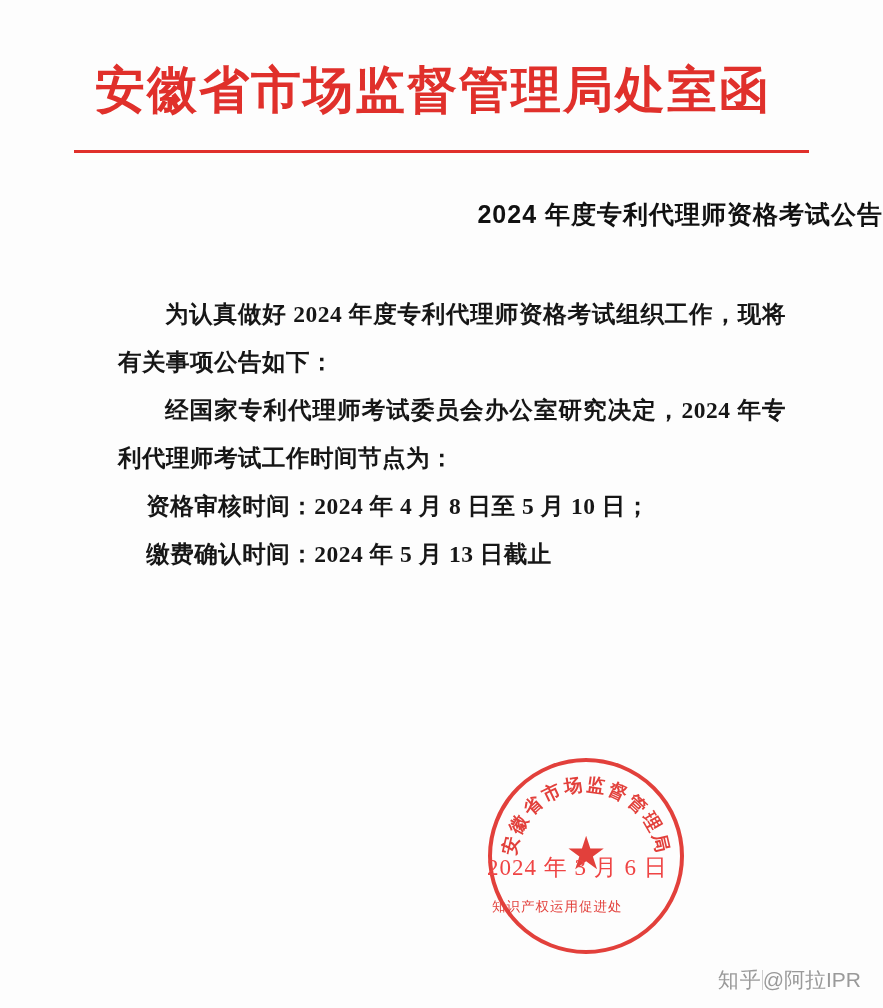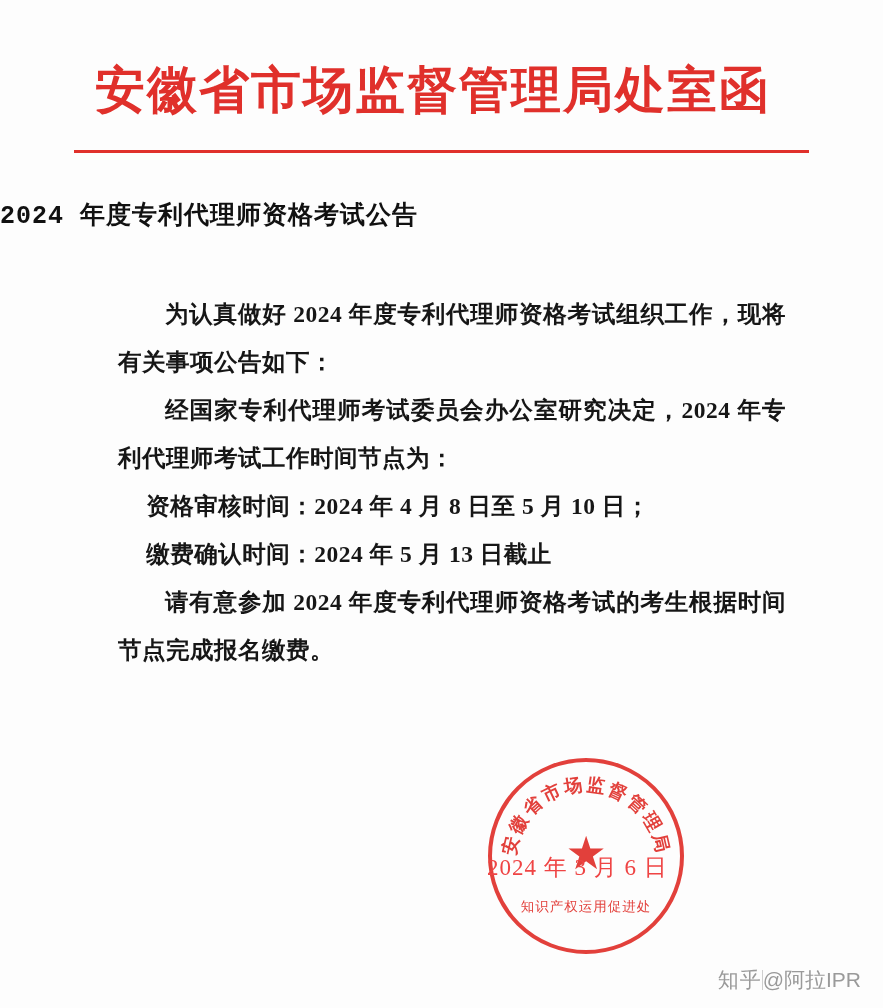--- a/index.html
+++ b/index.html
@@ -48,22 +48,22 @@
     height: 3px;
     background: #e0302b;
   }
 
   
   .doc-title {
     position: absolute;
     top: 198px;
     left: 0;
     width: 883px;
-    text-align: left;
-    font-family: Liberation Mono, monospace;
+    text-align: right;
+    font-family: Liberation Sans, sans-serif;
     font-weight: bold;
     font-size: 25px;
     letter-spacing: 1px;
     color: #111;
   }
 
   
   .body-text {
     position: absolute;
     top: 290px;
@@ -117,21 +117,21 @@
     font-family: "DejaVu Serif", serif;
     font-size: 19px;
     font-weight: bold;
     letter-spacing: 3px;
   }
   .seal-sub {
     position: absolute;
     left: 0;
     bottom: 34px;
     width: 100%;
-    text-align: center;
+    text-align: left;
     color: #e0302b;
     font-family: "DejaVu Serif", serif;
     font-size: 13.5px;
     letter-spacing: 1px;
   }
 
   
   .date-line {
     position: absolute;
     left: 487px;
@@ -176,21 +176,20 @@
   </div>
   <div class="letterhead-rule"></div>
 
   <div class="doc-title">2024 年度专利代理师资格考试公告</div>
 
   <div class="body-text">
     <p class="para">为认真做好 2024 年度专利代理师资格考试组织工作，现将有关事项公告如下：</p>
     <p class="para">经国家专利代理师考试委员会办公室研究决定，2024 年专利代理师考试工作时间节点为：</p>
     <p class="para schedule">资格审核时间：2024 年 4 月 8 日至 5 月 10 日；</p>
     <p class="para schedule">缴费确认时间：2024 年 5 月 13 日截止</p>
-    <p class="para">请有意参加 2024 年度专利代理师资格考试的考生根据时间节点完成报名缴费。</p>
   </div>
 
   <div class="seal">
     <svg class="seal-arc" viewBox="0 0 196 196">
       <defs>
         <path id="sealArc" d="M 24,104 A 74,74 0 0 1 172,104"></path>
       </defs>
       <text>
         <textPath href="#sealArc" startOffset="50%" text-anchor="middle">安徽省市场监督管理局</textPath>
       </text>

